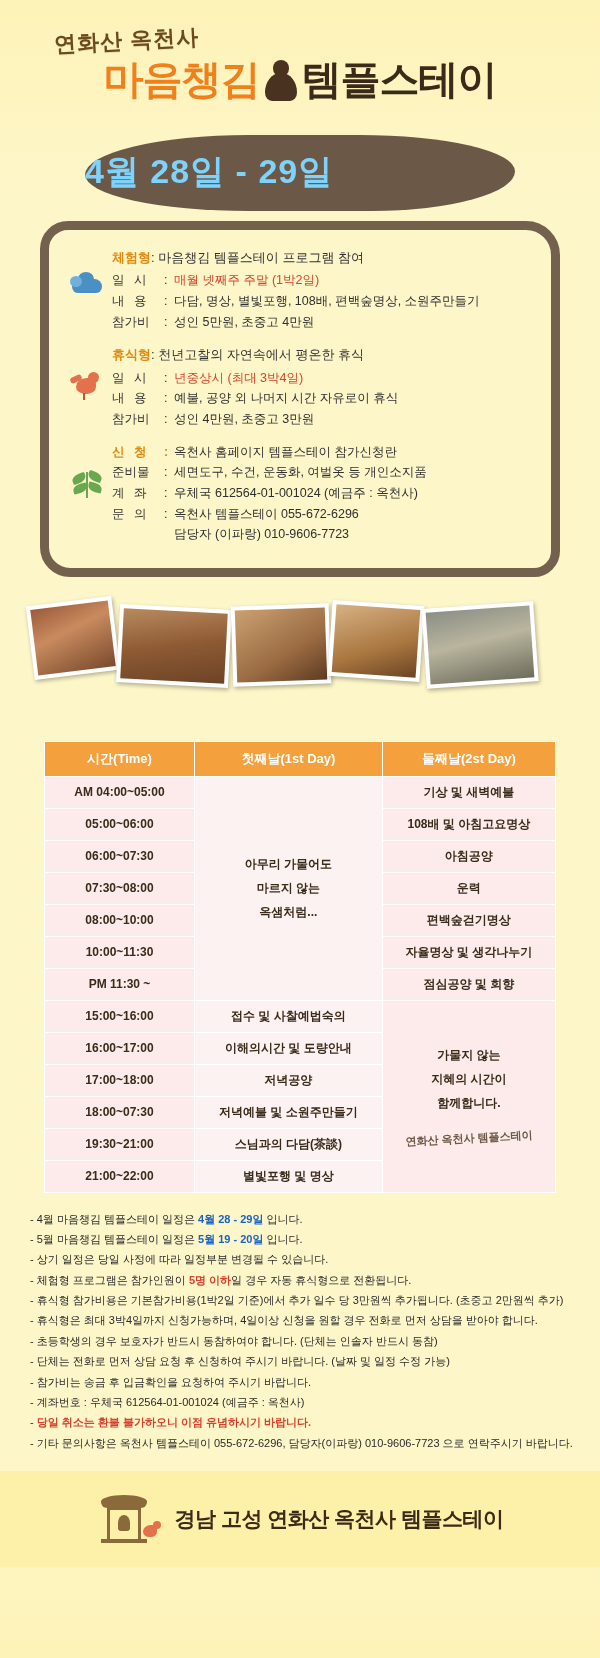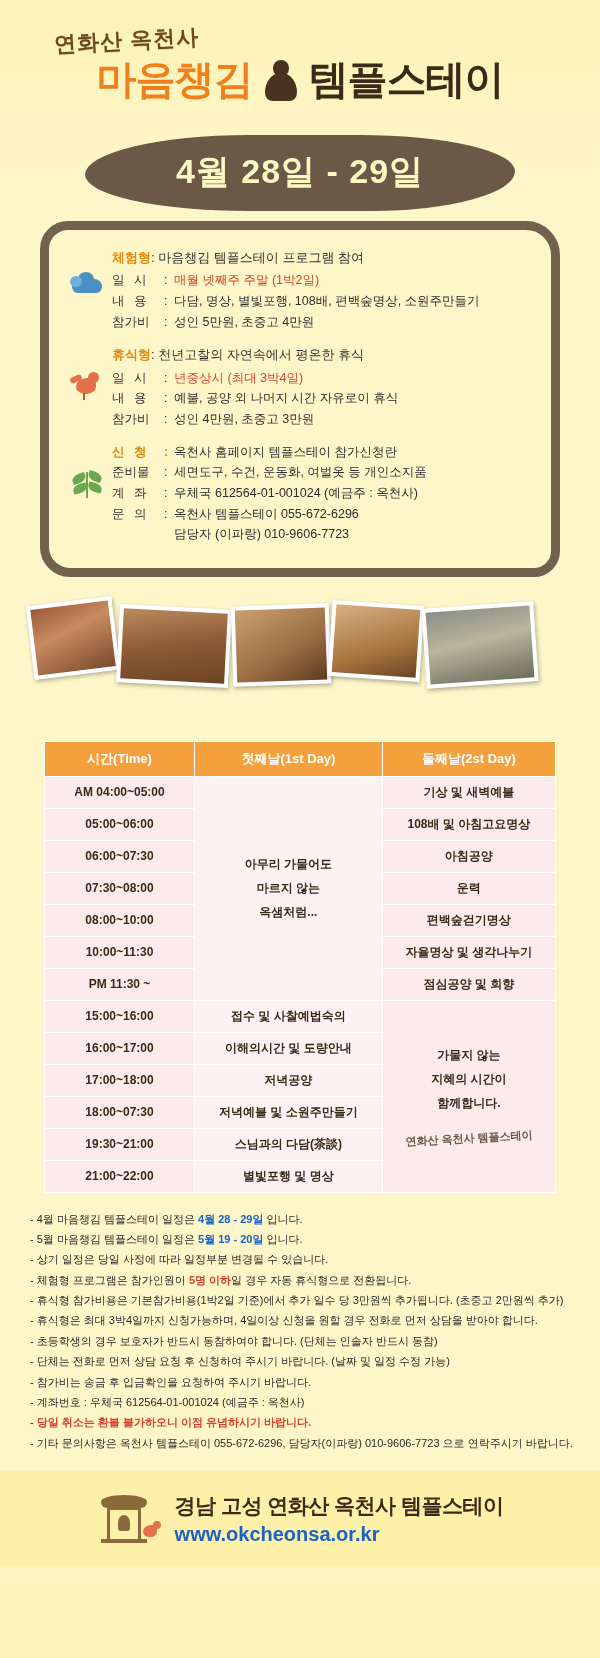--- a/index.html
+++ b/index.html
@@ -36,21 +36,21 @@
     display: inline-block;
     position: relative;
     left: -190px;
     text-shadow: 0 1px 0 #e8dfa8;
   }
   .title-row {
     margin-top: -4px;
     display: flex;
     align-items: center;
     justify-content: center;
-    gap: 11px;
+    gap: 4px;
   }
   .title-orange {
     font-size: 40px;
     font-weight: bold;
     color: #f0801a;
     letter-spacing: -1px;
     text-shadow: 1px 1px 0 #fff6d0;
   }
   .buddha-icon { width: 34px; height: 44px; position: relative; }
   .buddha-icon .head {
@@ -69,24 +69,24 @@
   }
 
   
   .date-banner-wrap {
     margin: 22px auto 0 auto;
     width: 520px;
     position: relative;
   }
   .date-banner {
     background: #6b5847;
-    color: #fef9c3;
+    color: #7dd3fc;
     font-size: 34px;
     font-weight: bold;
-    text-align: center;
+    text-align: left;
     padding: 14px 0 16px 0;
     border-radius: 40% 38% 35% 40% / 55% 50% 55% 50%;
     letter-spacing: 1px;
     box-shadow: inset 0 0 0 0 #000;
     width: 430px;
     margin: 0 auto;
   }
 
   
   .info-wrap {
@@ -460,17 +460,16 @@
     <span class="foot-icon">
       <span class="roof"></span>
         <span class="wall"></span>
         <span class="bell"></span>
         <span class="base"></span>
       <span class="bird2"></span>
         <span class="bird2head"></span>
     </span>
     <span class="foot-text">
       <div class="foot-t1">경남 고성 연화산 옥천사 템플스테이</div>
-      <div class="foot-t2">www.okcheonsa.or.kr</div>
     </span>
   </div>
 
 </div>
 
 </body></html>

